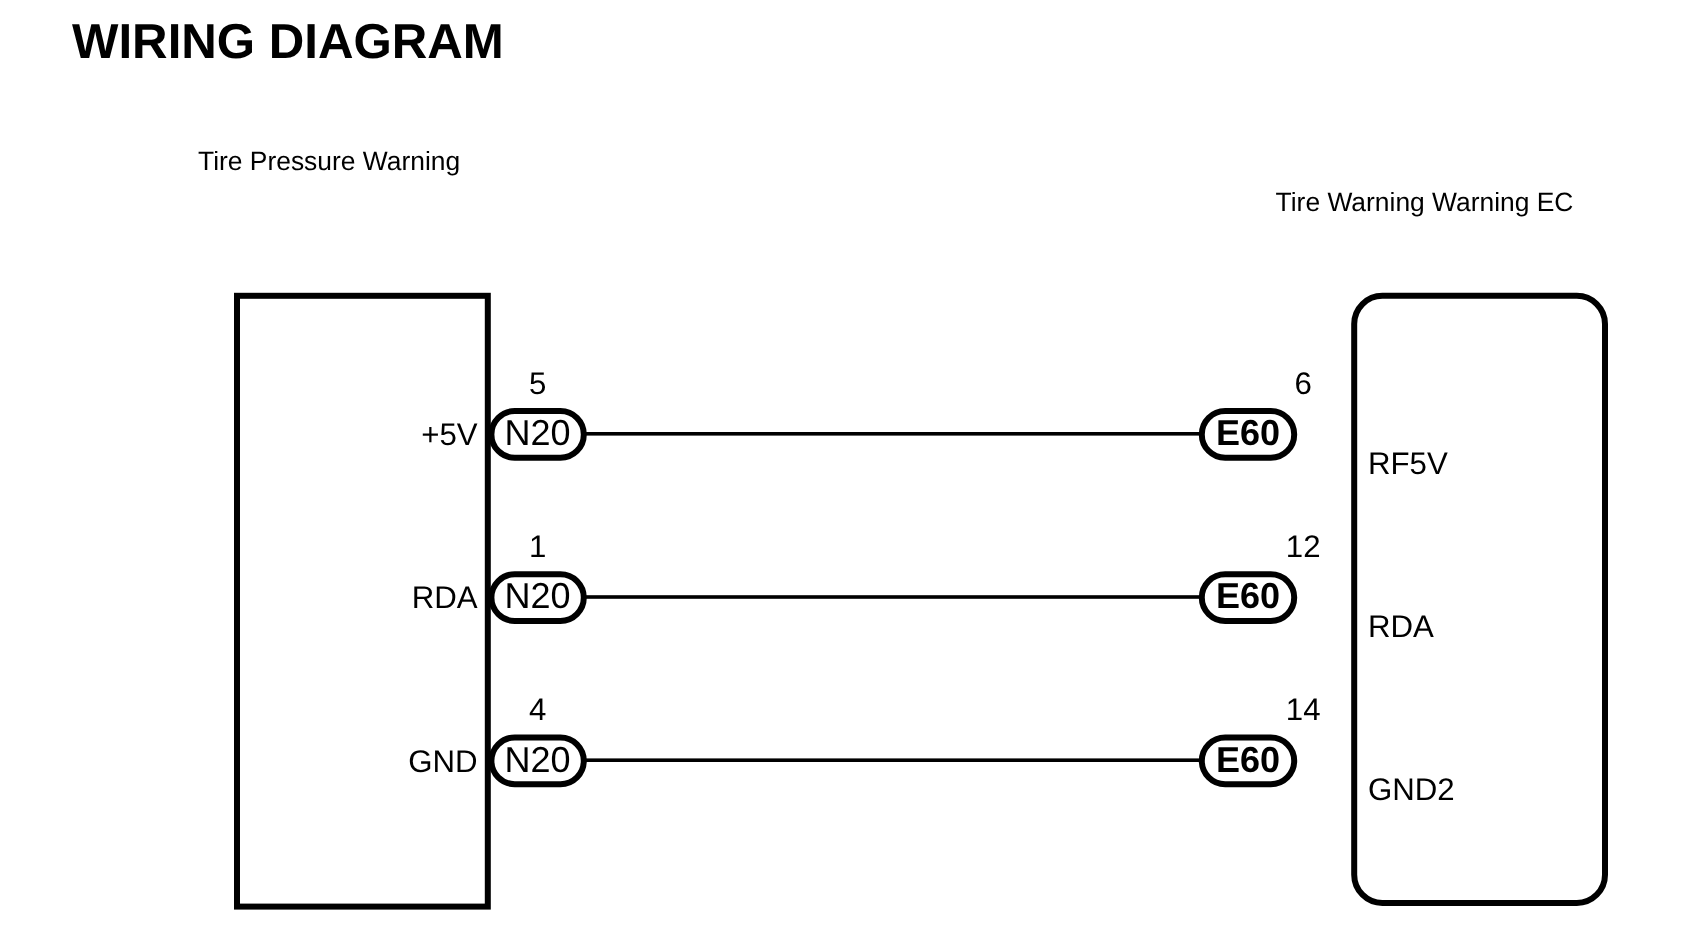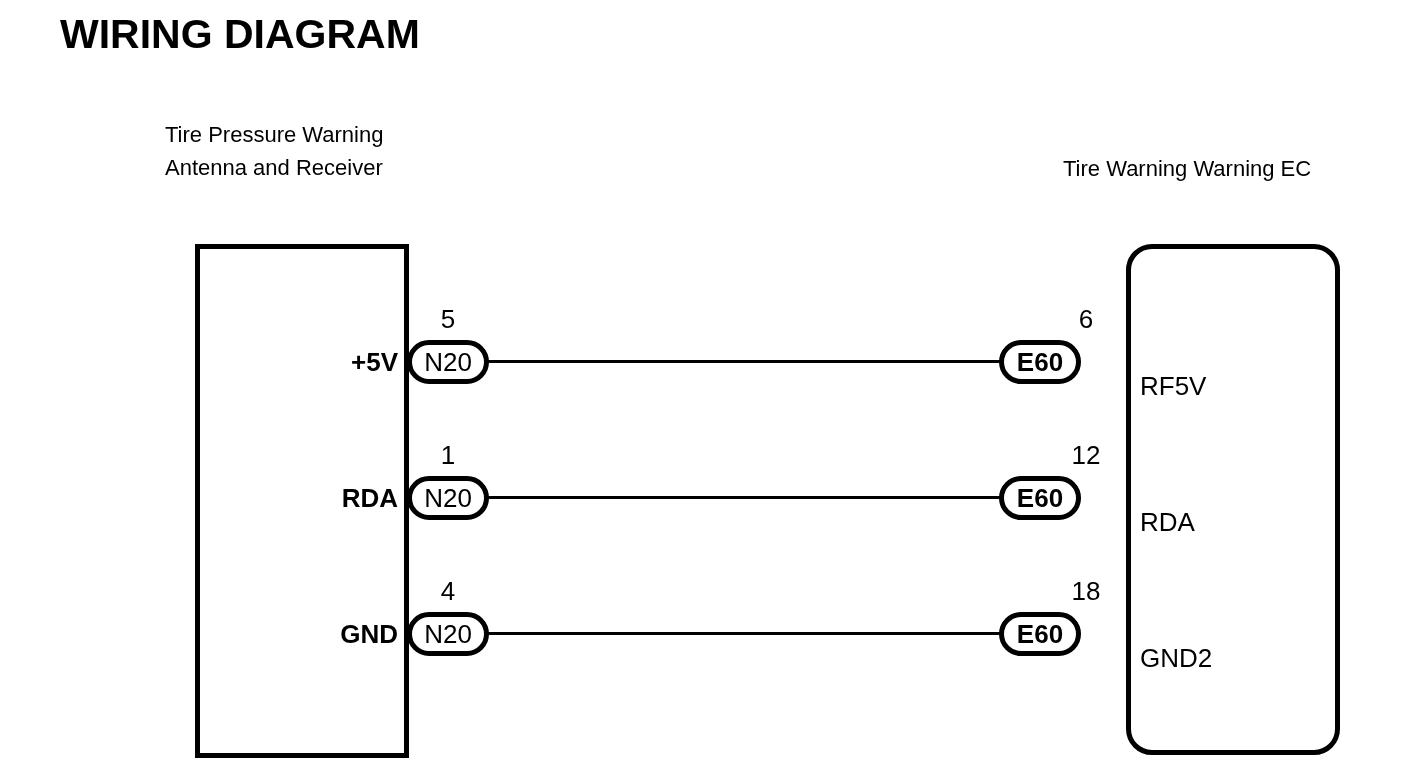--- a/index.html
+++ b/index.html
@@ -44,21 +44,20 @@
   .row { position: absolute; left: 0; top: 0; }
 
   .signal-left {
     position: absolute;
     left: 278px;
     width: 120px;
     top: calc(var(--cy) - 15px);
     text-align: right;
     font-size: 26px;
     white-space: nowrap;
-    font-weight: bold;
   }
   .signal-right {
     position: absolute;
     left: 1140px;
     top: calc(var(--cy) - 15px);
     font-size: 26px;
     white-space: nowrap;
     margin-top: 24px;
   }
 
@@ -78,21 +77,21 @@
     box-sizing: border-box;
     width: 82px;
     height: 44px;
     top: calc(var(--cy) - 22px);
     border: 5px solid #000000;
     border-radius: 22px;
     background: #ffffff;
     display: flex;
     align-items: center;
     justify-content: center;
-    font-size: 26px;
+    font-size: 30px;
     z-index: 2;
   }
   .pill.pl-left  { left: 407px; }
   .pill.pl-right { left: 999px; font-weight: bold; }
 
   .wire-line {
     position: absolute;
     left: 487px;
     width: 560px;
     height: 3px;
@@ -101,21 +100,20 @@
     z-index: 1;
   }
 </style>
 </head>
 <body>
 
 <div class="title">WIRING DIAGRAM</div>
 
 <div class="comp-label left-lbl">
   <div>Tire Pressure Warning</div>
-  <div>Antenna and Receiver</div>
 </div>
 
 <div class="comp-label right-lbl">Tire Warning Warning EC</div>
 
 <div class="box left-box"></div>
 <div class="box right-box"></div>
 
 <div class="row" style="--cy:362px">
   <div class="signal-left">+5V</div>
   <div class="pin-num pn-left">5</div>
@@ -134,16 +132,16 @@
   <div class="pin-num pn-right">12</div>
   <div class="pill pl-right">E60</div>
   <div class="signal-right">RDA</div>
 </div>
 
 <div class="row" style="--cy:634px">
   <div class="signal-left">GND</div>
   <div class="pin-num pn-left">4</div>
   <div class="pill pl-left">N20</div>
   <div class="wire-line"></div>
-  <div class="pin-num pn-right">18</div>
+  <div class="pin-num pn-right">14</div>
   <div class="pill pl-right">E60</div>
   <div class="signal-right">GND2</div>
 </div>
 
 </body></html>

